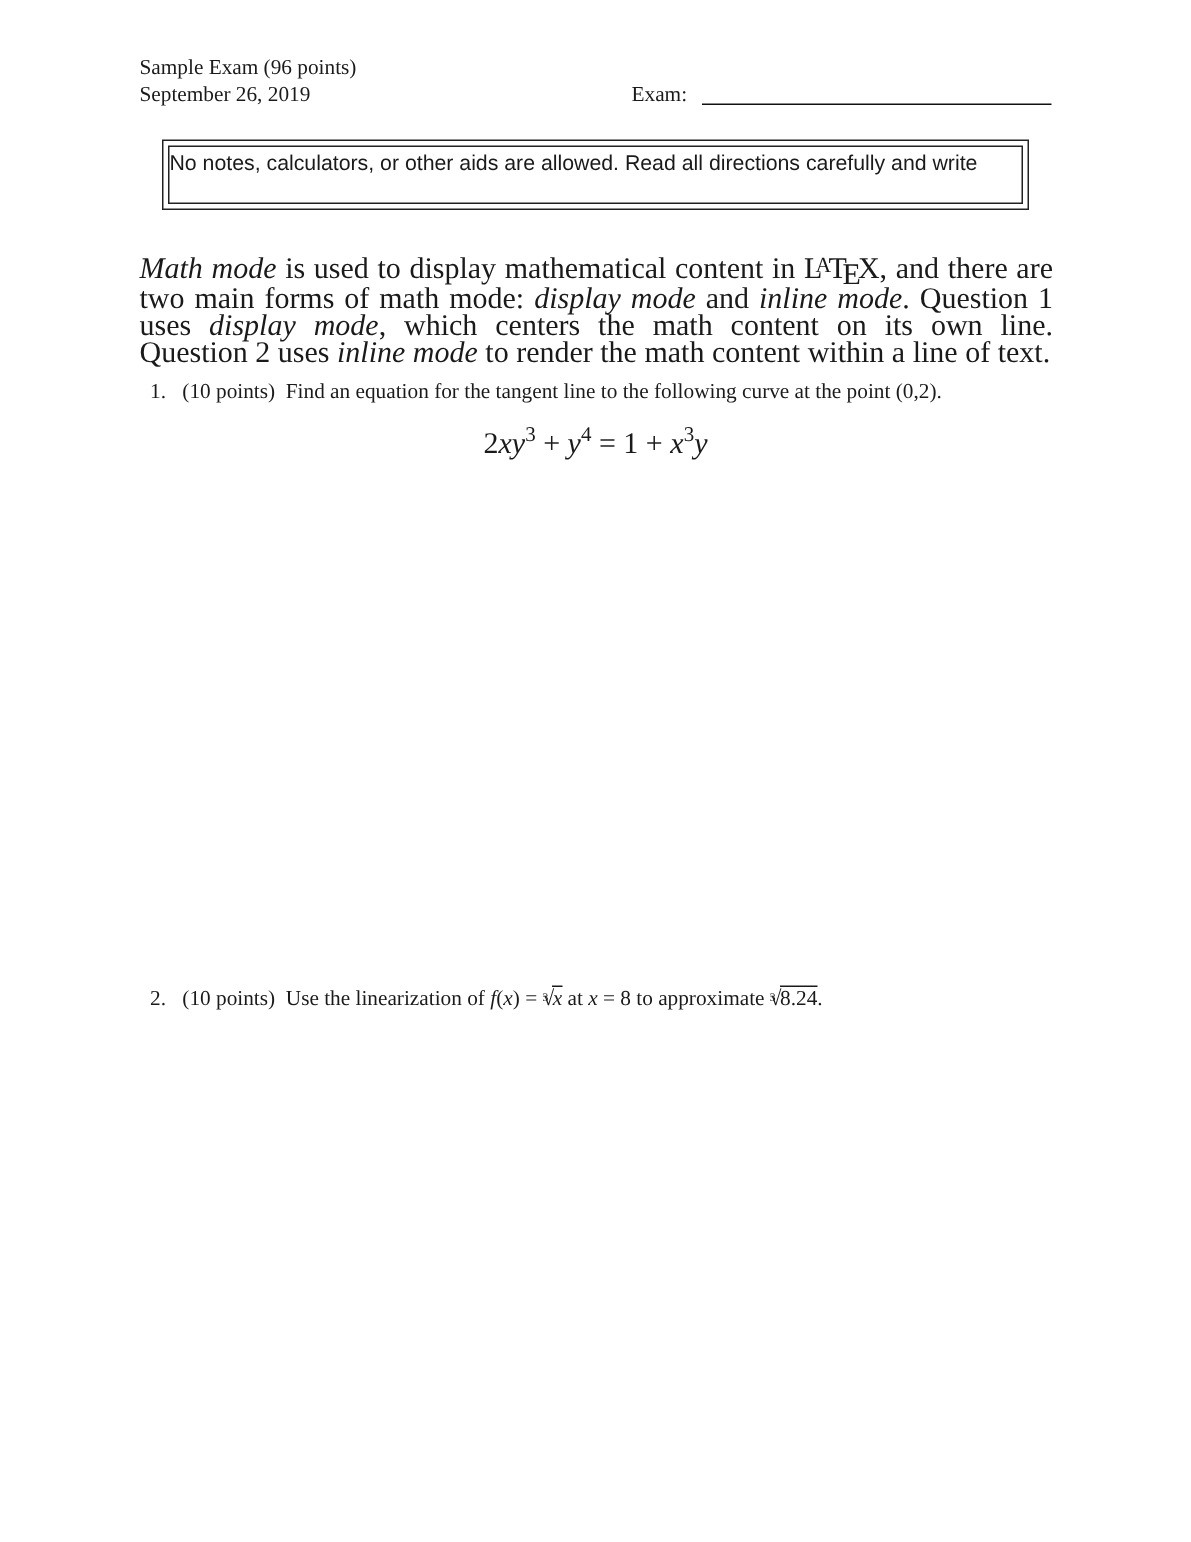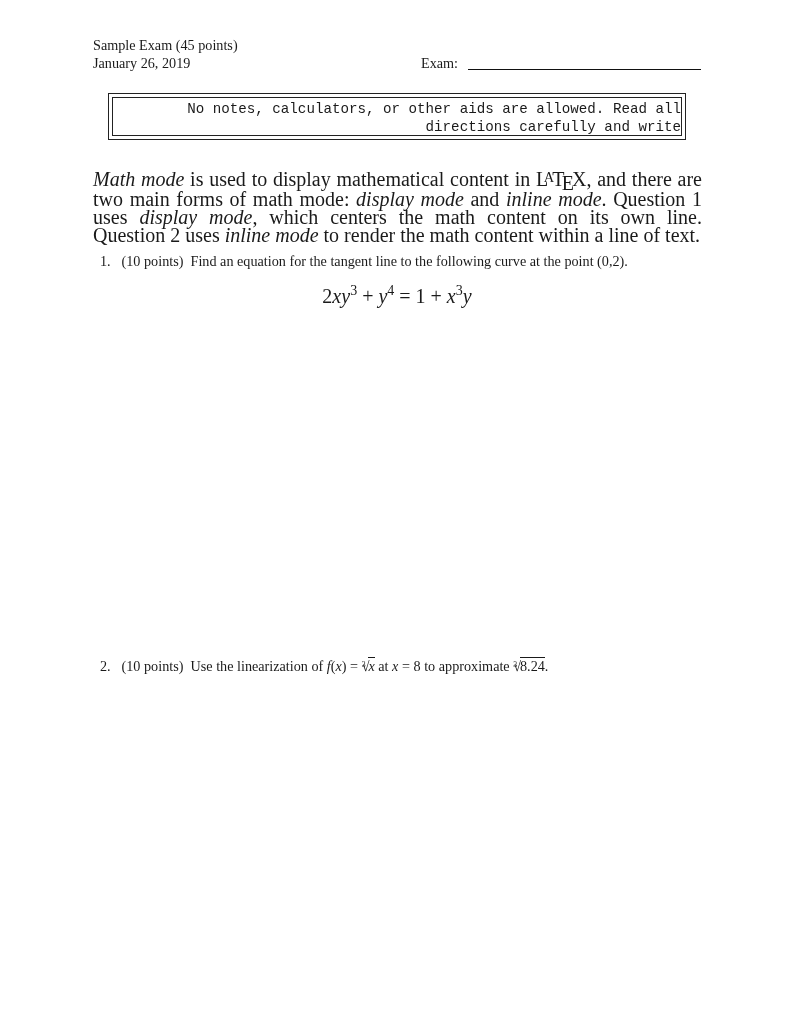--- a/index.html
+++ b/index.html
@@ -15,21 +15,21 @@
     #exam-date { top: 55px; }
     #name-label { left: 421px; top: 55px; font-family: "Liberation Serif", serif; font-size: 14.2px; }
     #name-line { left: 468px; top: 69px; width: 233px; height: 0; border-top: 1.3px solid #111; }
 
     #instructions-box {
       left: 108px; top: 93px; width: 578px; height: 47px;
       border: 1px solid #222; box-sizing: border-box; padding: 3px;
     }
     #instructions-inner {
       width: 100%; height: 100%; border: 1px solid #222; box-sizing: border-box;
-      text-align: right; font-family: Liberation Mono, monospace; font-size: 14.2px;
+      text-align: left; font-family: Liberation Sans, sans-serif; font-size: 14.2px;
       line-height: 18px; padding-top: 2px;
     }
 
     #intro-paragraph {
       left: 93px; top: 170px; width: 609px;
       font-family: "Liberation Serif", serif; font-size: 20px; line-height: 18px;
       text-align: justify;
     }
     #intro-paragraph i { font-style: italic; }
     .latex { font-family: "Liberation Serif", serif; }
@@ -52,22 +52,22 @@
       font-family: "Liberation Serif", serif; font-size: 20px;
     }
     .root { position: relative; display: inline-block; }
     .root .idx { font-size: 0.55em; position: absolute; left: 0px; top: -1px; font-style: normal; }
     .root .rad { font-style: normal; }
     .root .body { border-top: 1px solid #1a1a1a; padding-top: 0px; margin-left: -1px; }
   </style>
 </head>
 <body>
 
-<div class="abs hdr" id="exam-title">Sample Exam (45 points)</div>
-<div class="abs hdr" id="exam-date">January 26, 2019</div>
+<div class="abs hdr" id="exam-title">Sample Exam (96 points)</div>
+<div class="abs hdr" id="exam-date">September 26, 2019</div>
 <div class="abs" id="name-label">Exam:</div>
 <div class="abs" id="name-line"></div>
 
 <div class="abs" id="instructions-box">
   <div id="instructions-inner">
     <div>No notes, calculators, or other aids are allowed. Read all directions carefully and write</div>
   </div>
 </div>
 
 <div class="abs" id="intro-paragraph"><i>Math mode</i><span> is used to display mathematical content in </span><span class="latex">L<span class="a">A</span>T<span class="e">E</span>X</span><span>, and there are two main forms of math mode: </span><i>display mode</i><span> and </span><i>inline mode</i><span>. Question 1 uses </span><i>display mode</i><span>, which centers the math content on its own line. Question 2 uses </span><i>inline mode</i><span> to render the math content within a line of text.</span></div>

